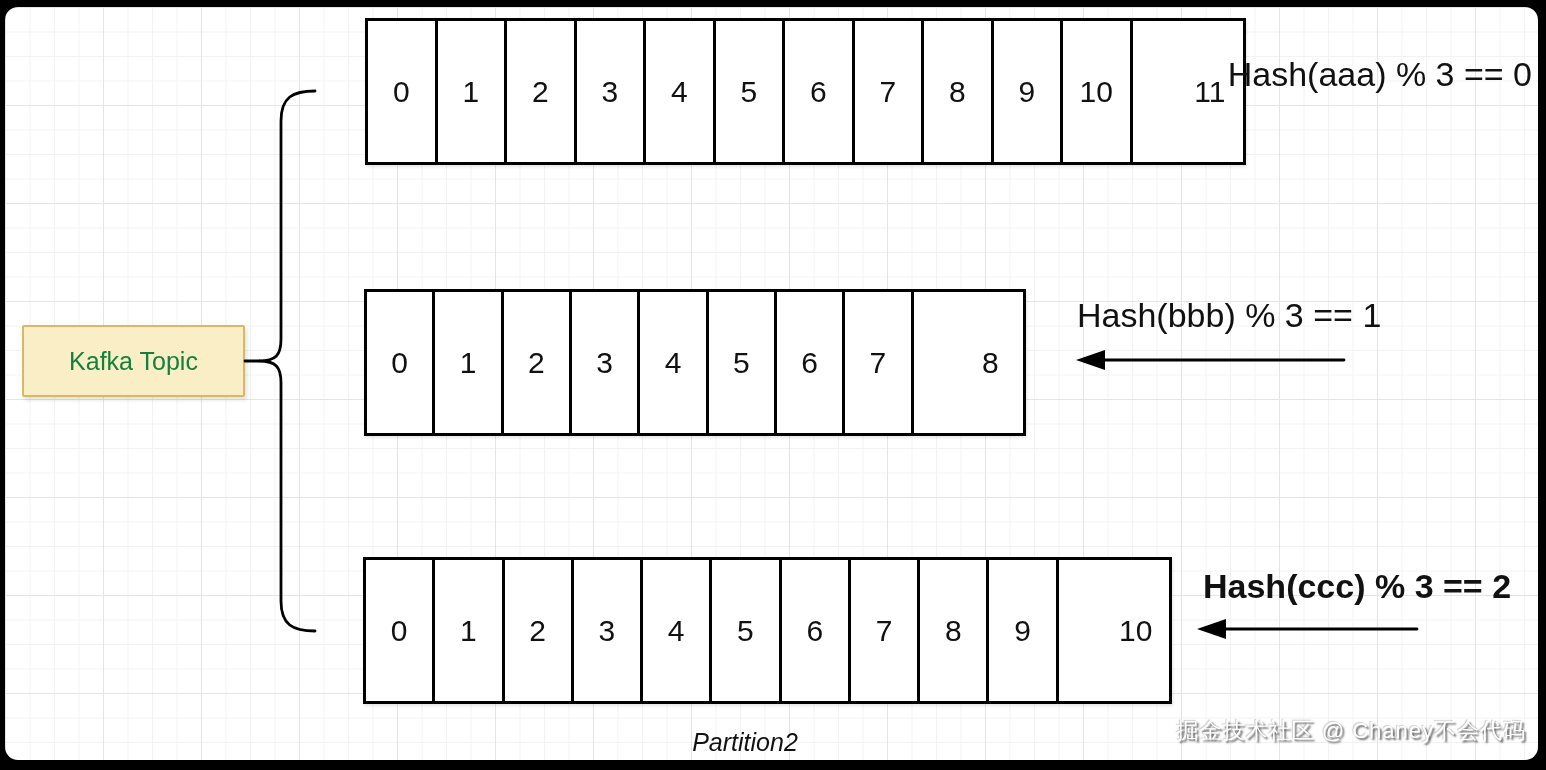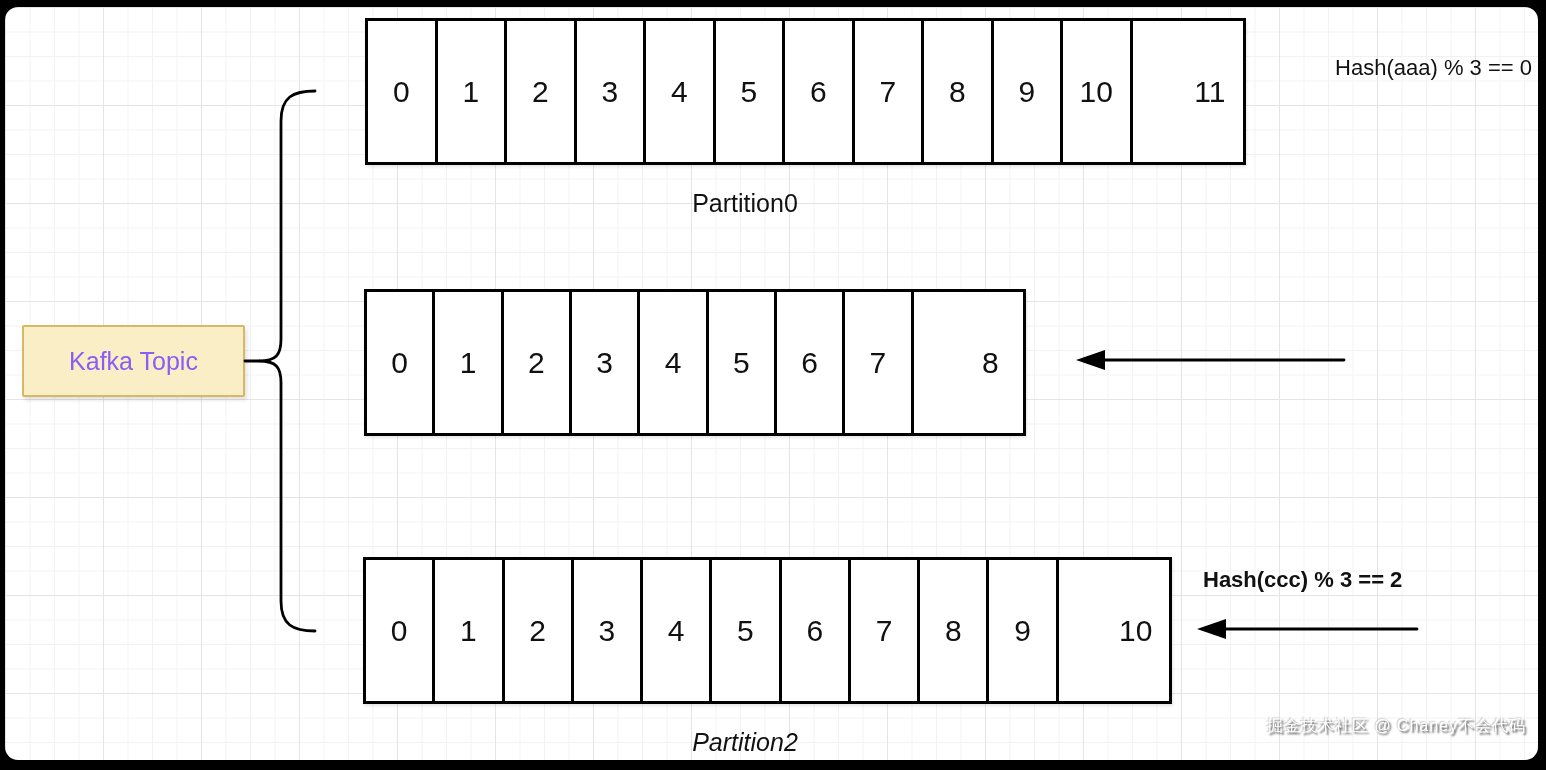--- a/index.html
+++ b/index.html
@@ -22,31 +22,31 @@
   }
   .cell {
     flex:1 1 0; border-right:3px solid #000; background:#fff;
     display:flex; align-items:center; justify-content:center;
     font-size:30px; color:#111;
   }
   .cell:last-child { border-right:none;padding-left:44px; }
   .row-label {
     width:220px; text-align:center; font-size:25px; color:#111;
   }
-  .hash-label { font-size:22px; color:#111; white-space:nowrap; }
+  .hash-label { font-size:34px; color:#111; white-space:nowrap; }
   .topic-box {
     left:17px; top:318px; width:223px; height:72px;
     background:#f9eec6; border:2px solid #d8b865; border-radius:2px;
     display:flex; align-items:center; justify-content:center;
-    font-size:25px; color:#8b5cf6;
+    font-size:25px; color:#15803d;
     box-shadow:2px 3px 4px rgba(0,0,0,0.12);
   }
   .overlay-svg { left:0; top:0; pointer-events:none; }
   .watermark {
-    right:12px; top:709px; font-size:16px; color:#ffffff; letter-spacing:1px;
+    right:12px; top:709px; font-size:22px; color:#ffffff; letter-spacing:1px;
     text-shadow:2px 2px 2px rgba(85,85,85,0.95), -1px -1px 1px rgba(170,170,170,0.6);
     white-space:nowrap;
   }
   
   #p0-row { left:360px; top:11px;  width:881px; height:147px; }
   #p1-row { left:359px; top:282px; width:662px; height:147px; }
   #p2-row { left:358px; top:550px; width:809px; height:147px; }
   #p0-label { left:630px; top:182px; }
   #p1-label { left:635px; top:451px; }
   #p2-label { left:630px; top:721px;font-style:italic; }
@@ -70,21 +70,20 @@
     <div class="cell">3</div>
     <div class="cell">4</div>
     <div class="cell">5</div>
     <div class="cell">6</div>
     <div class="cell">7</div>
     <div class="cell">8</div>
     <div class="cell">9</div>
     <div class="cell">10</div>
     <div class="cell">11</div>
   </div>
-  <div id="p0-label" class="abs row-label">Partition0</div>
 
   <div id="p1-row" class="abs partition-row">
     <div class="cell">0</div>
     <div class="cell">1</div>
     <div class="cell">2</div>
     <div class="cell">3</div>
     <div class="cell">4</div>
     <div class="cell">5</div>
     <div class="cell">6</div>
     <div class="cell">7</div>
@@ -100,20 +99,21 @@
     <div class="cell">5</div>
     <div class="cell">6</div>
     <div class="cell">7</div>
     <div class="cell">8</div>
     <div class="cell">9</div>
     <div class="cell">10</div>
   </div>
   <div id="p2-label" class="abs row-label">Partition2</div>
 
   <div id="hash-aaa" class="abs hash-label">Hash(aaa) % 3 == 0</div>
+  <div id="hash-bbb" class="abs hash-label">Hash(bbb) % 3 == 1</div>
   <div id="hash-ccc" class="abs hash-label">Hash(ccc) % 3 == 2</div>
 
   <svg class="abs overlay-svg" width="1533" height="753" viewBox="0 0 1533 753">
     <g fill="none" stroke="#000" stroke-width="2.8" stroke-linecap="round">
       <path d="M240 354 L254 354"></path>
       <path d="M310 84 C288 84 276 90 276 114 L276 332 C276 348 271 354 254 354
                C271 354 276 360 276 376 L276 594 C276 618 288 624 310 624"></path>
       <line x1="1339" y1="353" x2="1096" y2="353"></line>
       <line x1="1412" y1="622" x2="1217" y2="622"></line>
     </g>

